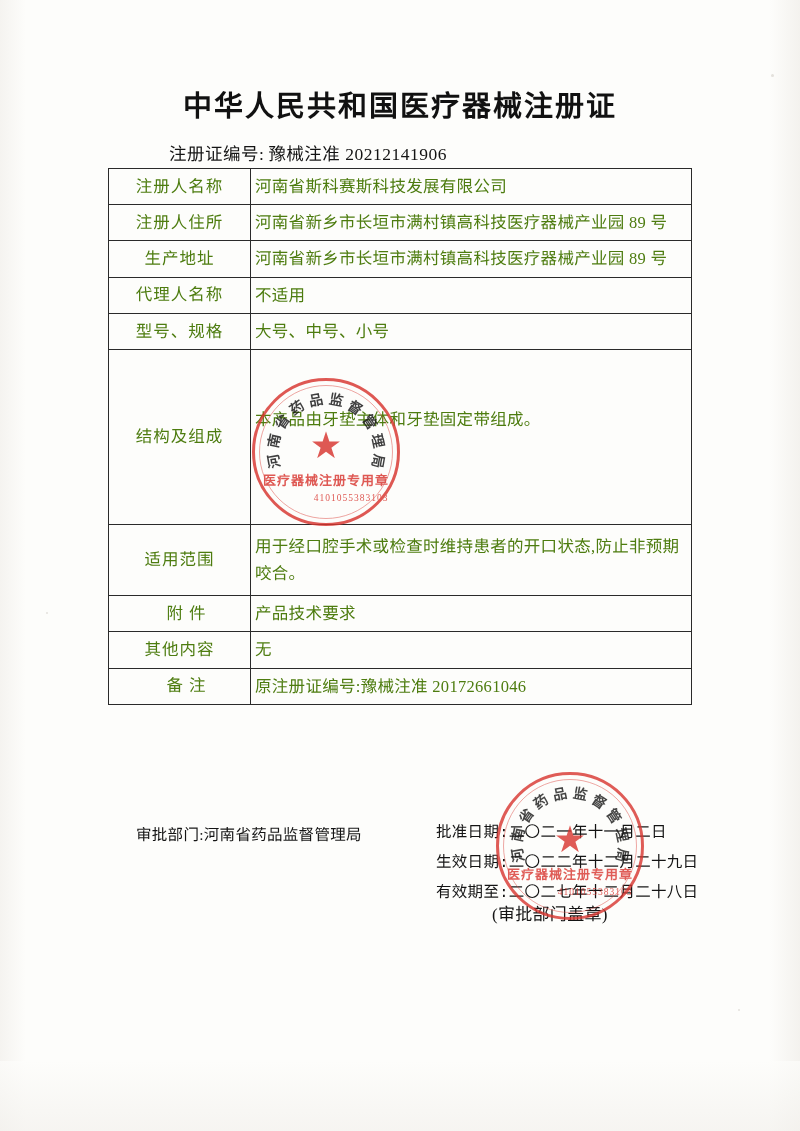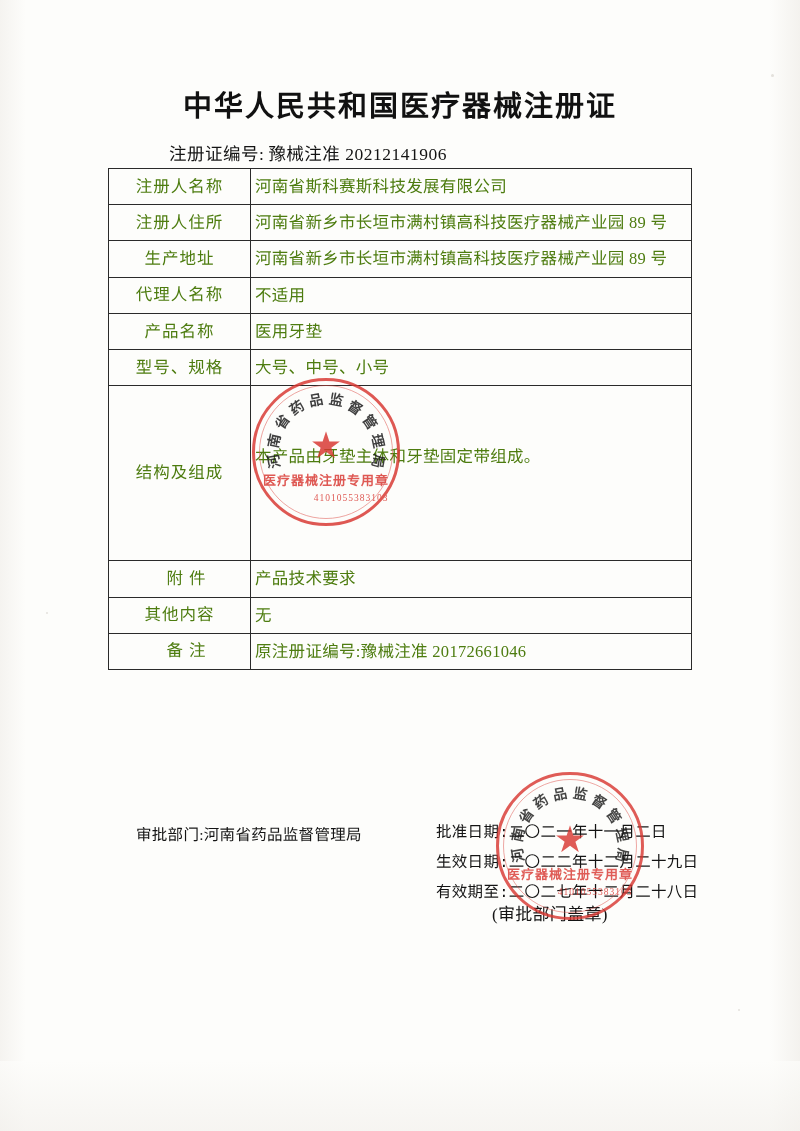--- a/index.html
+++ b/index.html
@@ -255,30 +255,30 @@
       </tr>
       <tr>
         <td class="key">生产地址</td>
         <td class="val">河南省新乡市长垣市满村镇高科技医疗器械产业园 89 号</td>
       </tr>
       <tr>
         <td class="key">代理人名称</td>
         <td class="val">不适用</td>
       </tr>
       <tr>
-        <td class="key">产品名称</td>
-        <td class="val">医用牙垫</td>
-      </tr>
-      <tr>
         <td class="key">型号、规格</td>
         <td class="val">大号、中号、小号</td>
       </tr>
       <tr class="r-struct">
         <td class="key">结构及组成</td>
         <td class="val">本产品由牙垫主体和牙垫固定带组成。</td>
+      </tr>
+      <tr class="r-scope">
+        <td class="key">适用范围</td>
+        <td class="val">用于经口腔手术或检查时维持患者的开口状态,防止非预期咬合。</td>
       </tr>
       <tr>
         <td class="key key-spaced-2">附 件</td>
         <td class="val">产品技术要求</td>
       </tr>
       <tr>
         <td class="key">其他内容</td>
         <td class="val">无</td>
       </tr>
       <tr>

